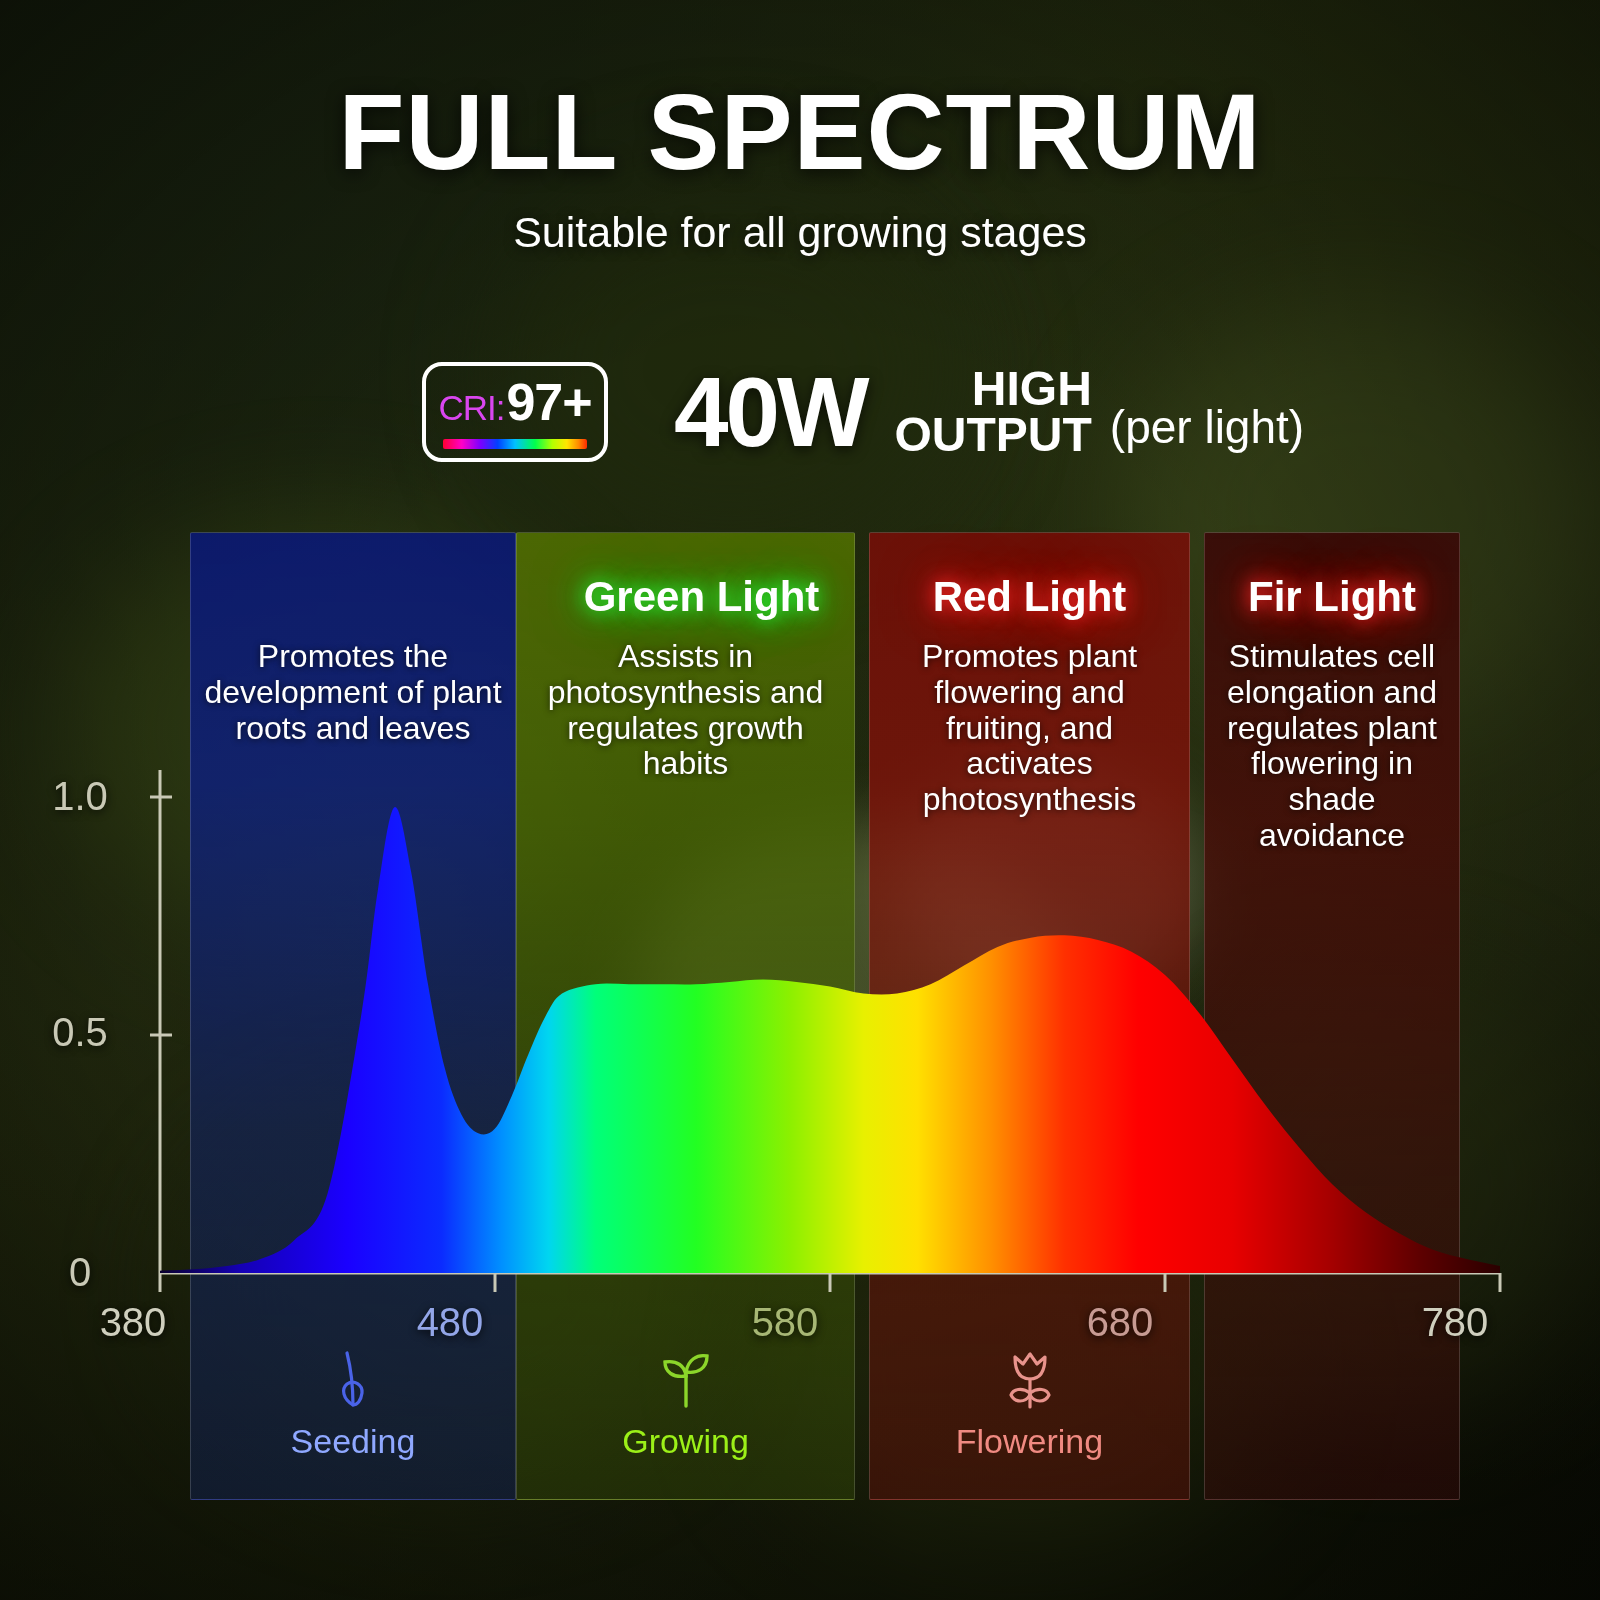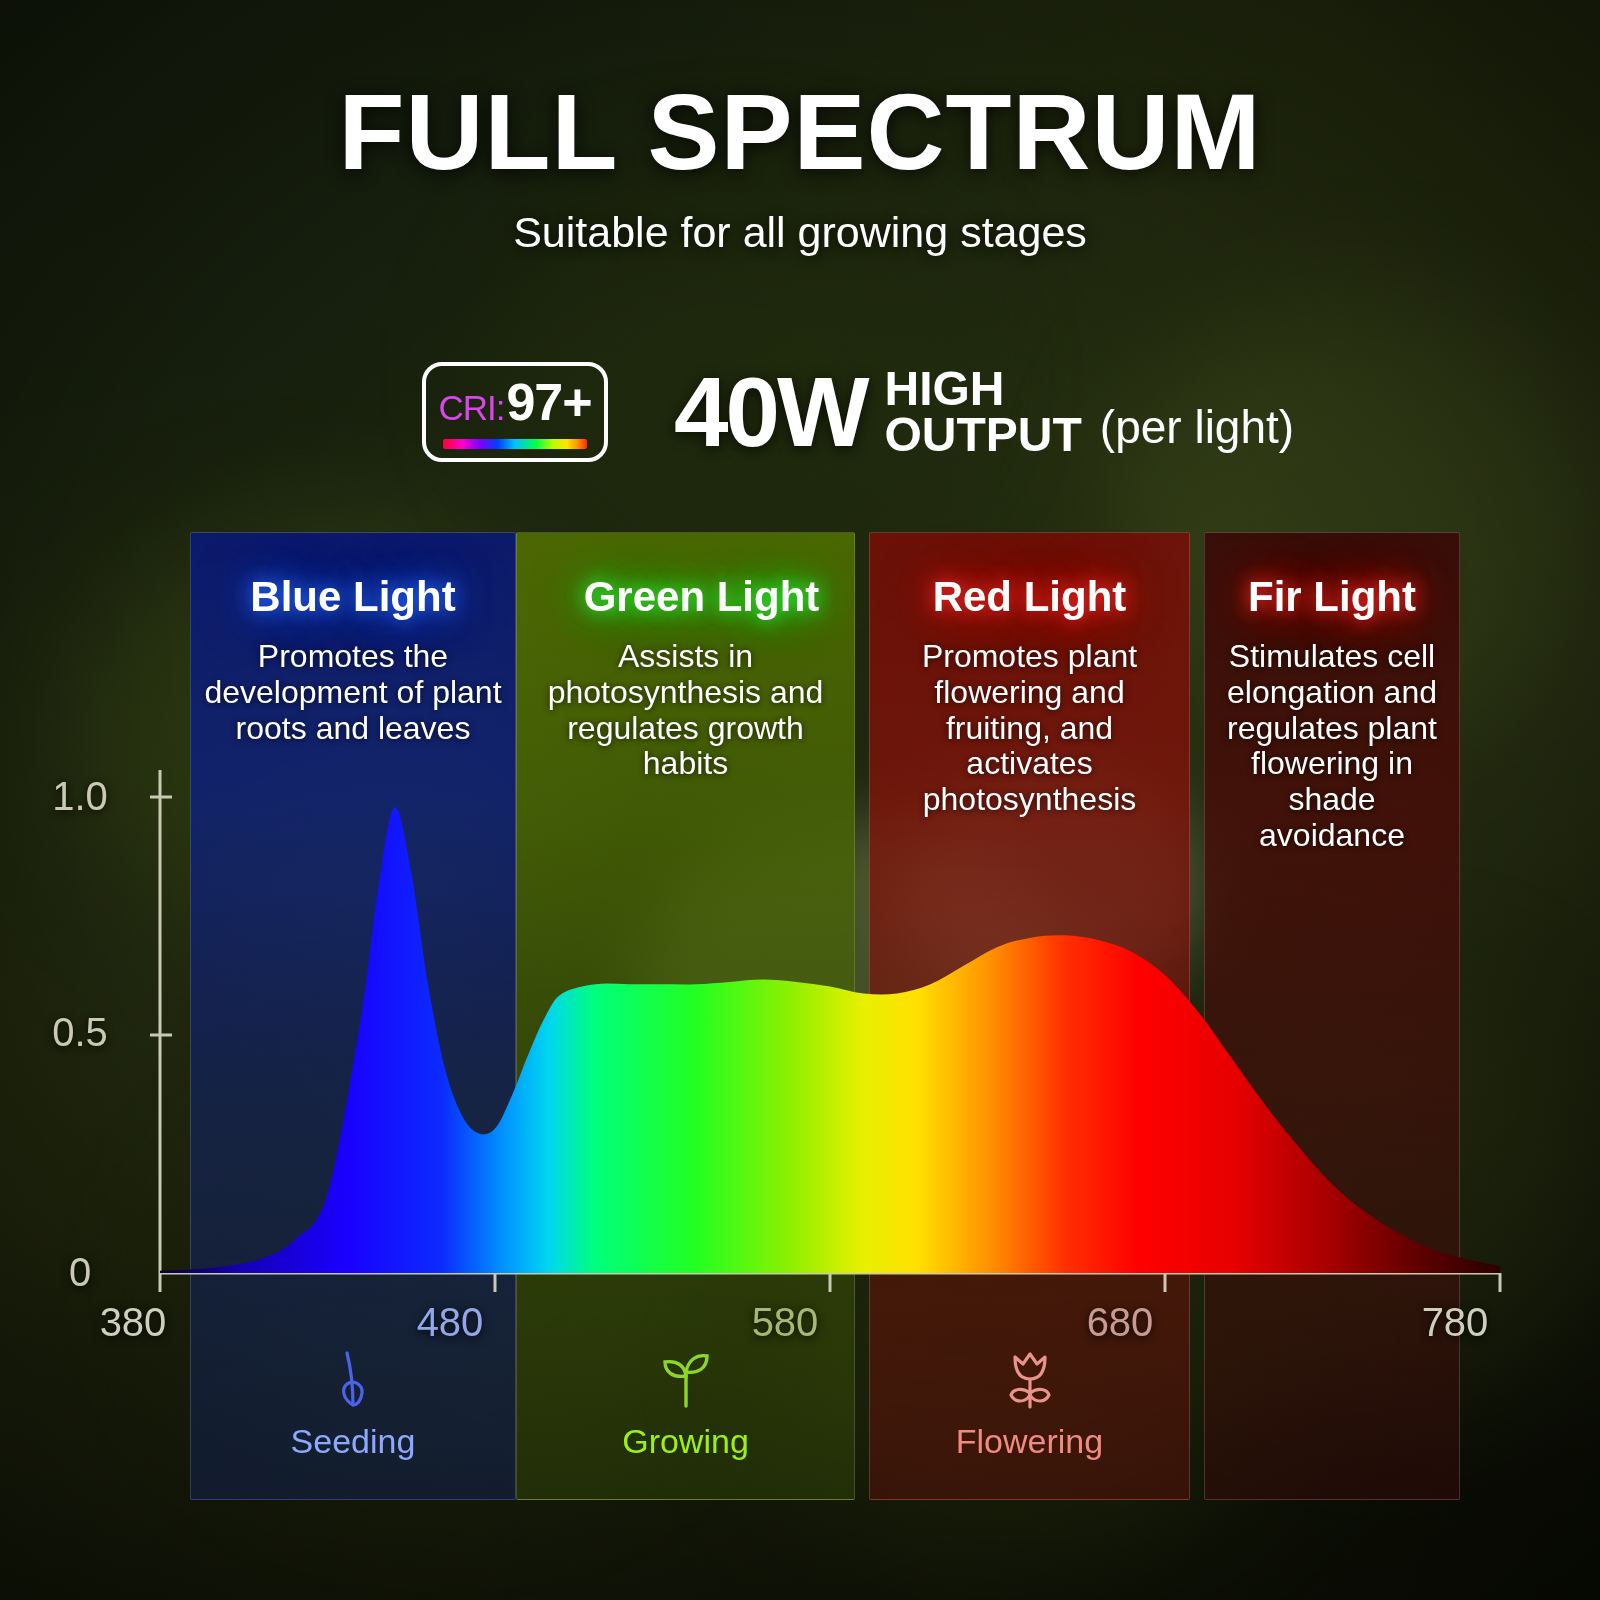--- a/index.html
+++ b/index.html
@@ -53,21 +53,21 @@
   #cri-bar {
     width:144px; height:15px; margin-top:7px; border-radius:2px;
     background:linear-gradient(to right,#ff0033 0%,#ff00c8 13%,#7a00ff 26%,#0040ff 38%,
       #00c2ff 50%,#00ff4c 64%,#b4ff00 76%,#ffe400 86%,#ff8c00 94%,#ff2a00 100%);
   }
   #watt-wrap { display:flex; align-items:center; margin-left:66px; }
   #watt {
     font-size:98px; font-weight:bold; color:#fff; line-height:.88; letter-spacing:-3px;
     text-shadow:0 3px 14px rgba(0,0,0,.7);
   }
-  #ho { margin-left:18px; color:#fff; line-height:.95; }
+  #ho { margin-left:28px; color:#fff; line-height:.95;text-align:right; }
   #ho .l1 { font-size:48px; font-weight:bold; letter-spacing:0px; }
   #ho .l2 { font-size:48px; font-weight:bold; letter-spacing:0px; }
   #perlight { margin-left:18px; font-size:46px; color:#fff; align-self:flex-end; padding-bottom:4px; }
 
   
   .band {
     position:absolute; top:532px; height:968px; border-radius:2px;
     border:1px solid rgba(255,255,255,.16);
   }
   #band-blue  { left:190px;  width:326px; background:linear-gradient(to bottom,
@@ -156,21 +156,20 @@
     <div id="watt">40W</div>
     <div id="ho">
       <div class="l1">HIGH</div>
       <div class="l2">OUTPUT</div>
     </div>
     <div id="perlight">(per light)</div>
   </div>
 </div>
 
 <div class="band" id="band-blue">
-  <div class="band-title">Blue Light</div>
   <div class="band-desc">Promotes the development of plant roots and leaves</div>
   <div class="stage">
     <div class="stage-icon">
       <svg width="52" height="64" viewBox="0 0 52 64" fill="none" stroke="#4a63e8" stroke-width="3.2" stroke-linecap="round">
         <path d="M26 58 C26 40 24 22 20 6"></path>
         <path d="M26 58 C16 52 14 42 20 37 C27 32 36 38 35 46 C34 54 30 58 26 58Z"></path>
       </svg>
     </div>
     <div class="stage-label">Seeding</div>
   </div>

